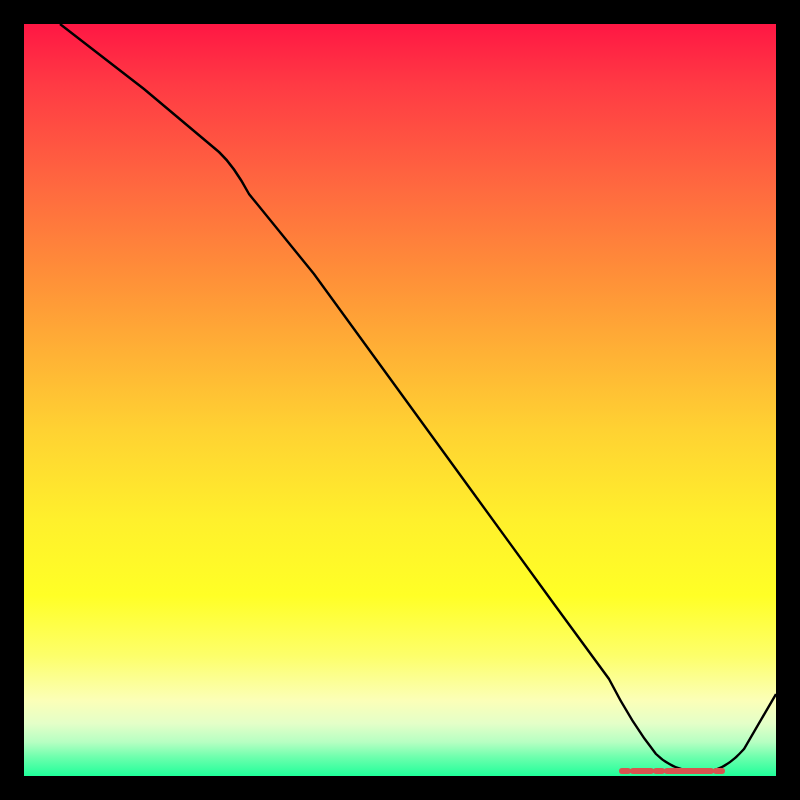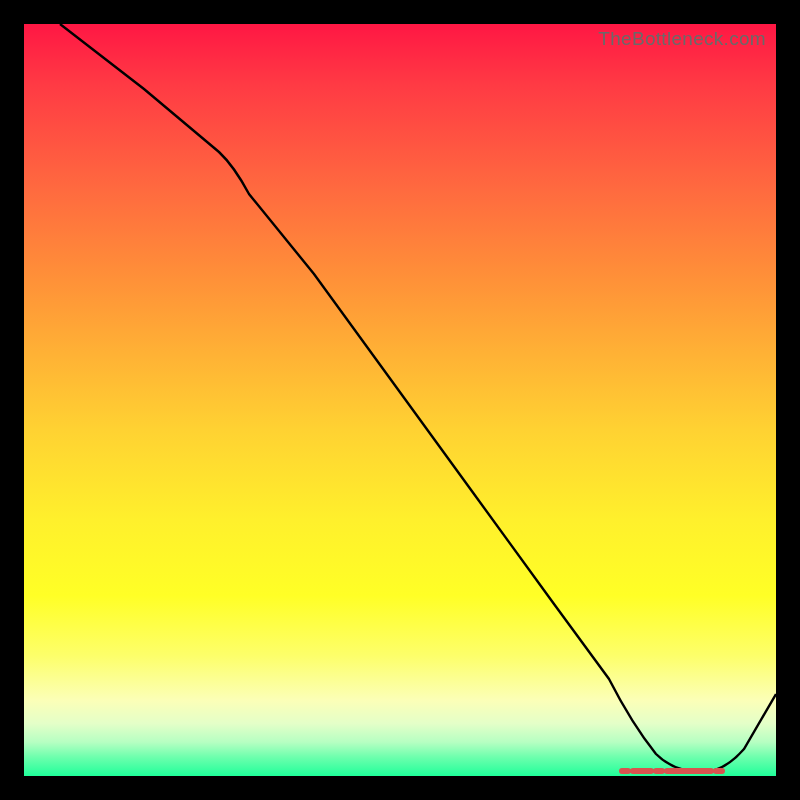--- a/index.html
+++ b/index.html
@@ -56,21 +56,20 @@
     pointer-events: none;
   }
 </style>
 </head>
 <body>
 
 <div class="chart-container">
 
   <div class="plot-area">
 
-    <div class="watermark">TheBottleneck.com</div>
 
     <svg class="curve" width="752" height="752" viewBox="0 0 752 752">
 
       <path d="M 36 0
                L 120 65
                L 195 128
                Q 210 142 225 170
                L 290 250
                L 370 360
                L 450 470

